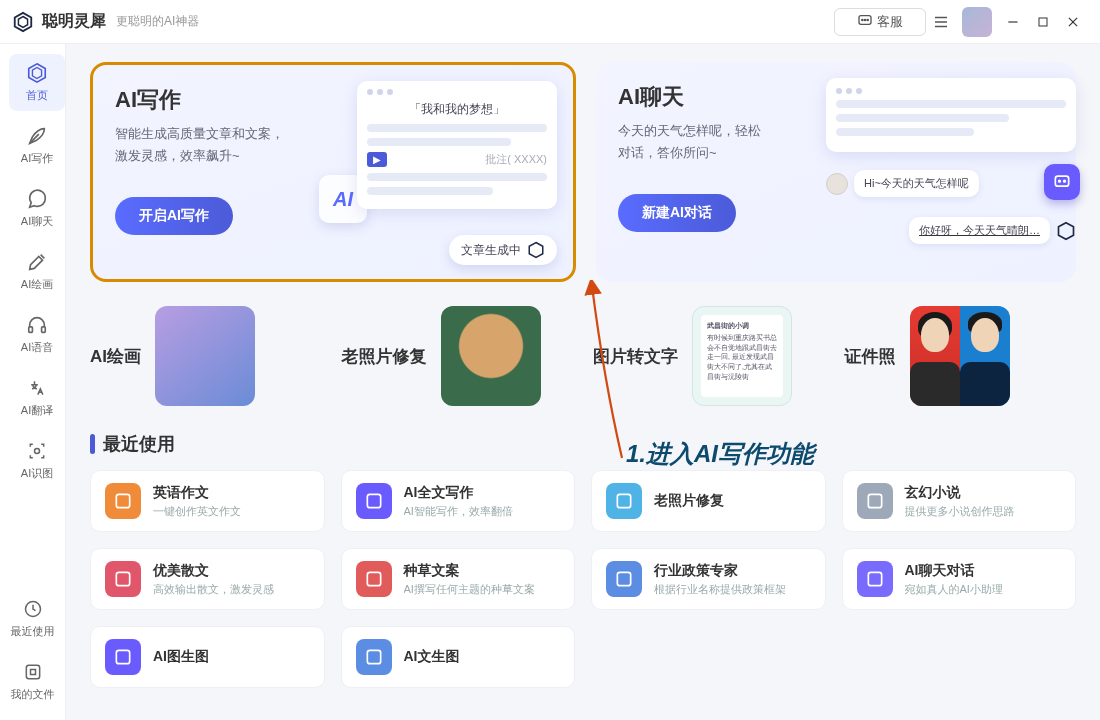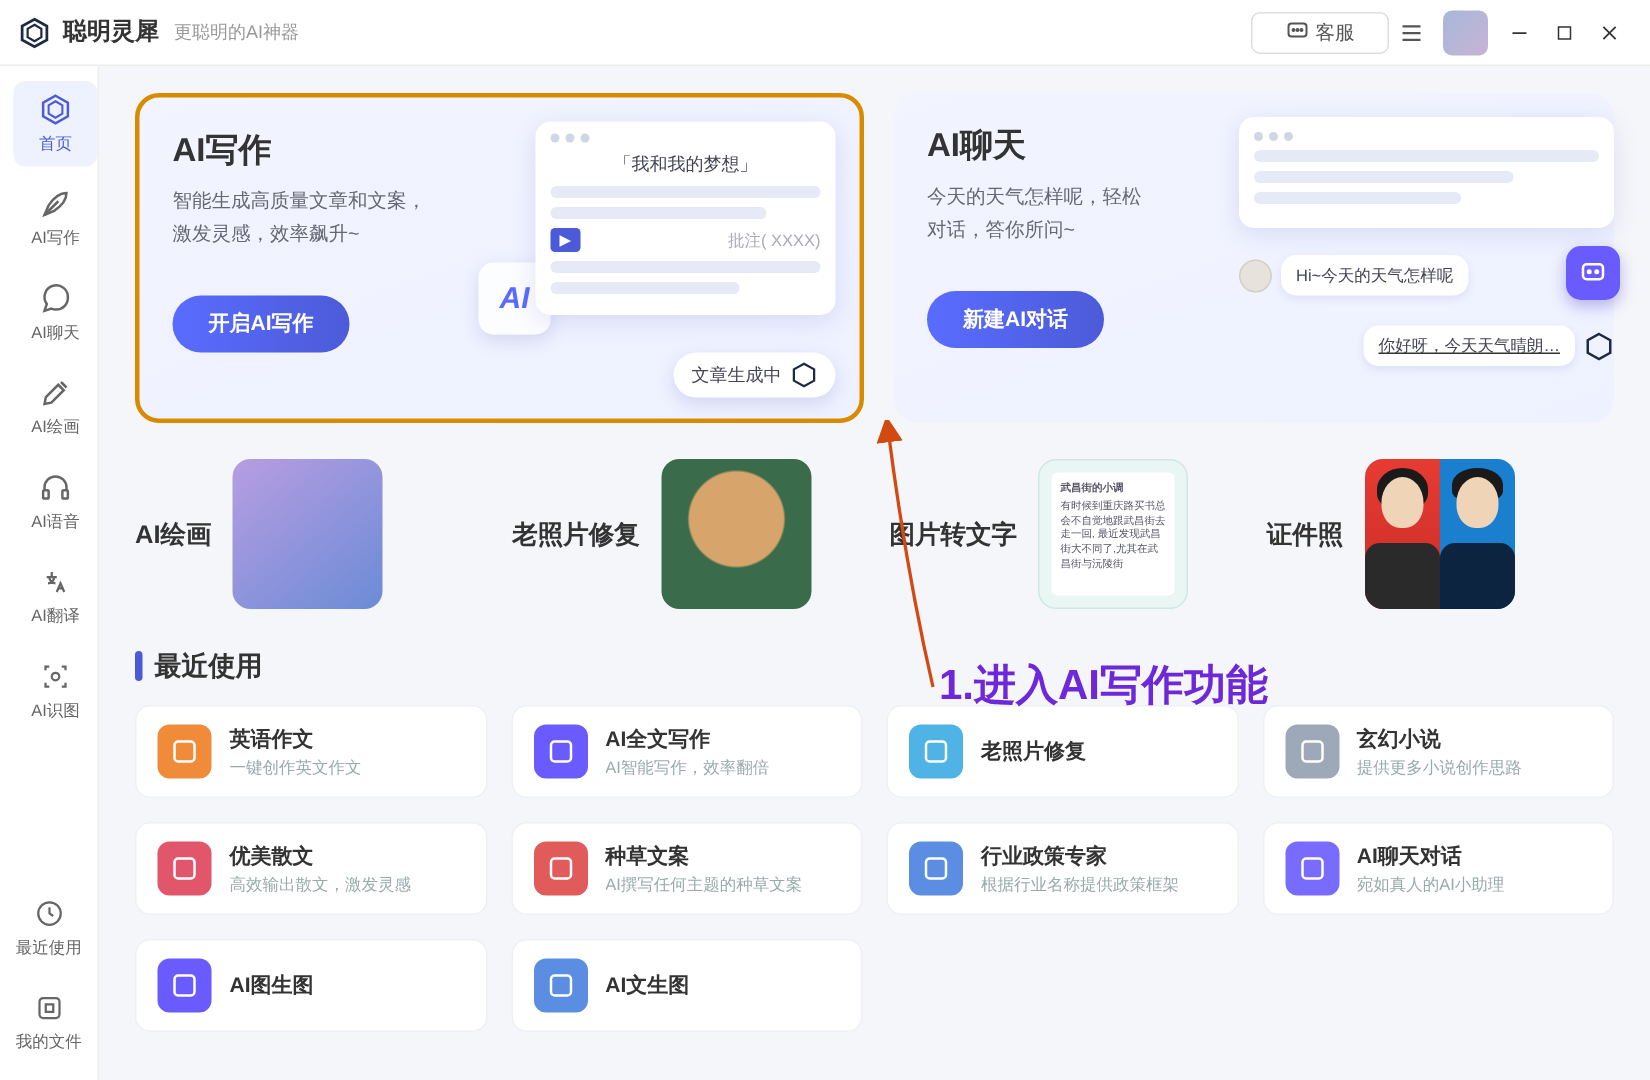--- a/index.html
+++ b/index.html
@@ -68,21 +68,21 @@
 .thumb.t4 .half { flex: 1; }
 .thumb.t4 .half.a { background: linear-gradient(#e63b33,#c92d26); position: relative; }
 .thumb.t4 .half.b { background: #1b7fd0; position: relative; }
 .thumb.t4 .face { position: absolute; top: 12px; left: 50%; transform: translateX(-50%); width: 28px; height: 34px; background: #f0d4b8; border-radius: 50% 50% 45% 45%; }
 .thumb.t4 .hair { position: absolute; top: 6px; left: 50%; transform: translateX(-50%); width: 34px; height: 22px; background: #1a1a1a; border-radius: 50% 50% 30% 30%; }
 .thumb.t4 .body { position: absolute; bottom: 0; left: 0; right: 0; height: 44px; background: #0c2440; border-radius: 10px 10px 0 0; }
 .thumb.t4 .half.a .body { background: #2a2a2a; }
 .thumb.t4 .half.a .hair { height: 28px; border-radius: 50% 50% 40% 40%; }
 
 
-.annot { position: absolute; color: #6d28d9; font-size: 28px; font-weight: 600; pointer-events: none; z-index: 50; }
+.annot { position: absolute; color: #0c4a6e; font-size: 24px; font-style: italic; font-weight: 600; pointer-events: none; z-index: 50; }
 .arrow-svg { position: absolute; pointer-events: none; z-index: 49; }
 
 
 .section-title { display: flex; align-items: center; gap: 8px; margin: 26px 0 14px; font-size: 18px; font-weight: 700; }
 .section-title::before { content: ""; width: 5px; height: 20px; background: #4b5bd8; border-radius: 3px; }
 .grid { display: grid; grid-template-columns: repeat(4, 1fr); gap: 16px; }
 .tool-card { background: #fff; border: 1px solid #eef0f6; border-radius: 10px; padding: 12px 14px; display: flex; align-items: center; gap: 12px; cursor: pointer; }
 .tool-card .ticon { width: 36px; height: 36px; border-radius: 8px; display: flex; align-items: center; justify-content: center; color: #fff; font-size: 18px; font-weight: 700; flex-shrink: 0; }
 .tool-card .tbody { flex: 1; min-width: 0; }
 .tool-card .tname { font-size: 14px; font-weight: 600; }

